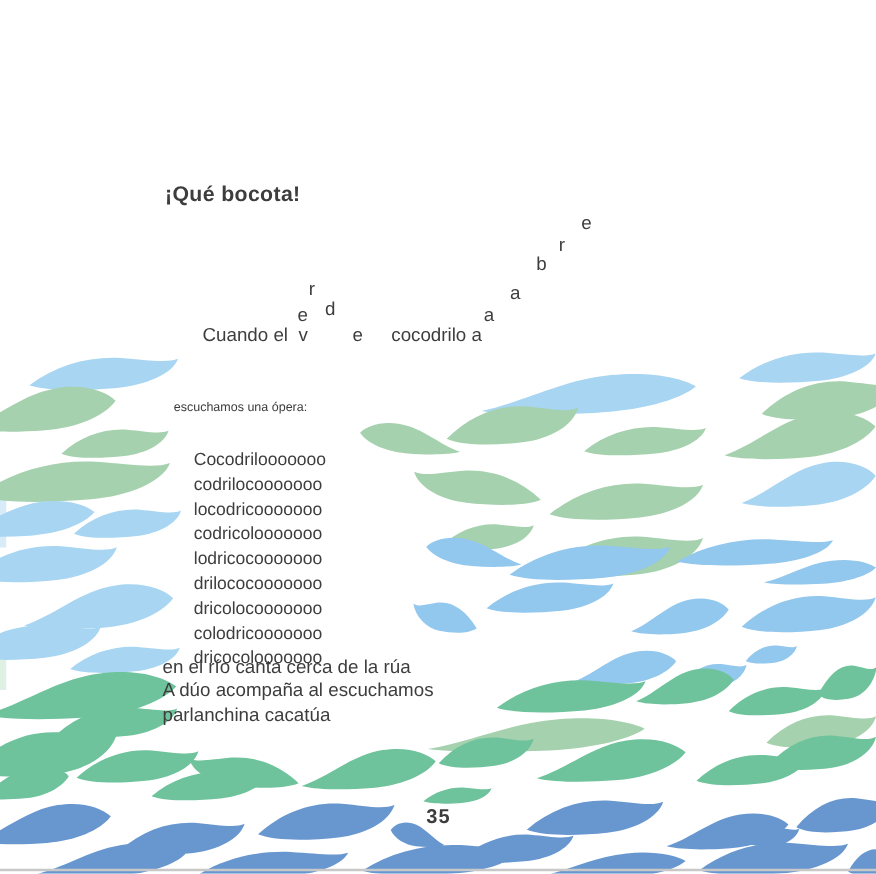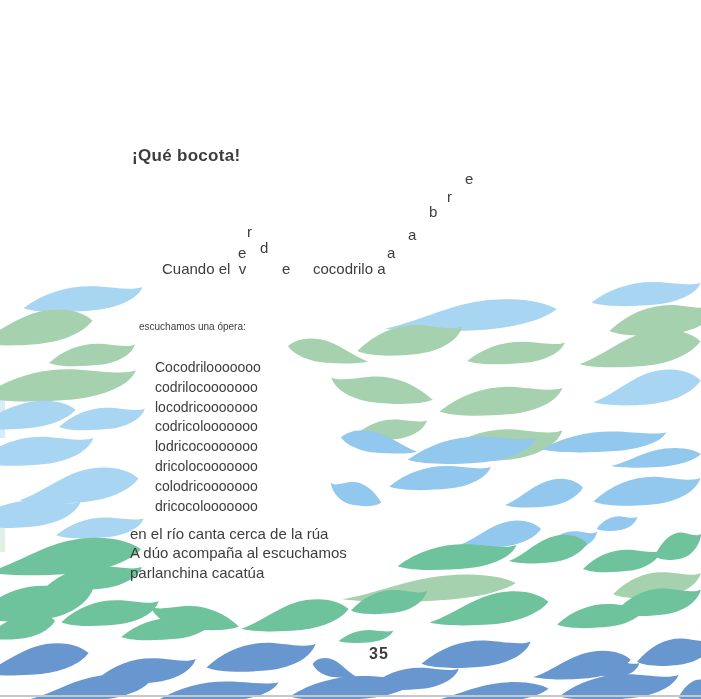--- a/index.html
+++ b/index.html
@@ -14,21 +14,21 @@
   #waves{position:absolute;left:0;top:0;z-index:1;}
   .txt{position:absolute;z-index:2;white-space:pre;}
   .title{left:132px;top:146px;font-size:17px;font-weight:600;letter-spacing:.3px;}
   .scatter-letter{position:absolute;z-index:2;font-size:15px;line-height:15px;}
   .verse-seg{position:absolute;top:0;white-space:pre;}
   #verse-line1{position:absolute;left:10px;top:260px;width:584px;height:18px;font-size:15px;z-index:2;}
   .line2{left:383px;top:280px;font-size:15px;}
   .line3{left:139px;top:321px;font-size:10px;}
   #opera-list{position:absolute;left:155px;top:358px;font-size:14px;line-height:19.8px;z-index:2;}
   #closing{position:absolute;left:130px;top:524px;width:236px;text-align:left;font-size:15px;line-height:19.4px;z-index:2;}
-  .page-number{left:341px;top:645px;font-size:16px;font-weight:700;letter-spacing:1px;margin-left:28px;}
+  .page-number{left:341px;top:645px;font-size:16px;font-weight:700;letter-spacing:1px;}
   .edge-line{position:absolute;left:0;top:695px;width:701px;height:2px;z-index:3;}
 </style>
 </head>
 <body>
 
 <div class="page" style="color: rgb(61, 61, 61);">
 
   <svg id="waves" width="701" height="699" viewBox="0 0 701 699">
       <rect x="0" y="392" width="5" height="46" fill="#d7ebf8"></rect>
       <rect x="0" y="512" width="5" height="40" fill="#dff0e5"></rect>
@@ -121,20 +121,21 @@
     </div>
 
   <div class="txt line3">escuchamos una ópera:</div>
 
   <div id="opera-list">
       <div>Cocodrilooooooo</div>
       <div>codrilocooooooo</div>
       <div>locodricooooooo</div>
       <div>codricolooooooo</div>
       <div>lodricocooooooo</div>
+      <div>drilococooooooo</div>
       <div>dricolocooooooo</div>
       <div>colodricooooooo</div>
       <div>dricocolooooooo</div>
     </div>
 
   <div id="closing">
       <div>en el río canta cerca de la rúa</div>
       <div>A dúo acompaña al escuchamos</div>
       <div>parlanchina cacatúa</div>
     </div>

